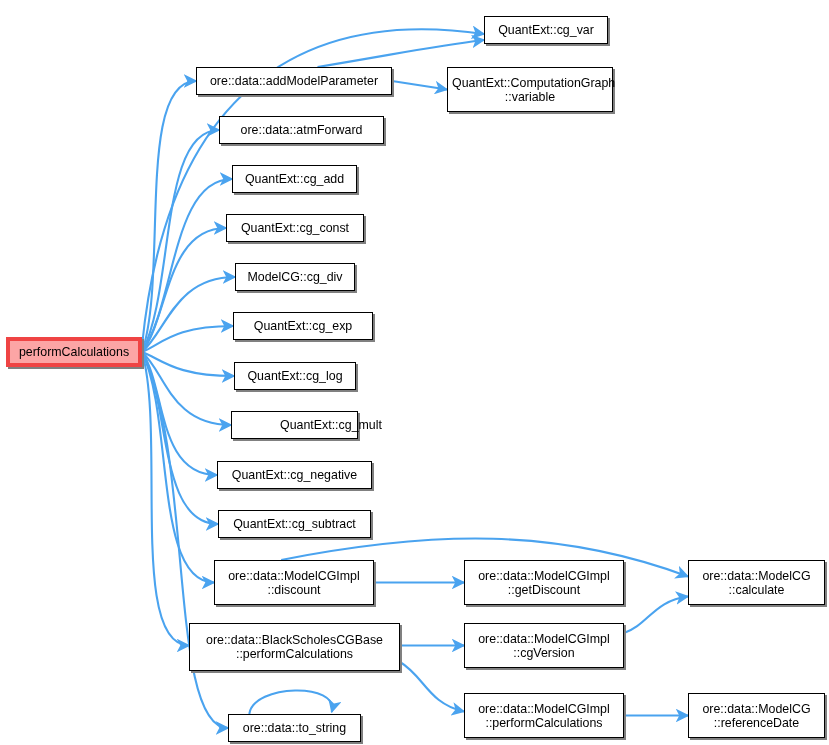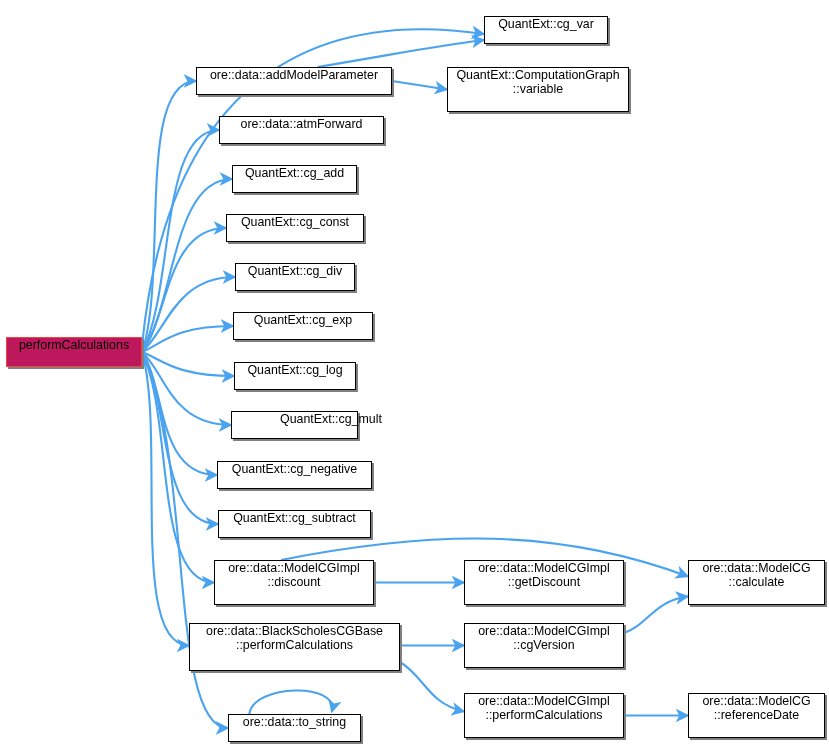--- a/index.html
+++ b/index.html
@@ -22,32 +22,33 @@
     height: 745px;
     pointer-events: none;
   }
   .node {
     position: absolute;
     box-sizing: border-box;
     background: #ffffff;
     border: 1px solid #000000;
     box-shadow: 2px 2px 0 0 #808080;
     display: flex;
+    align-items: center;
     justify-content: center;
     text-align: center;
     color: #000000;
     font-size: 12.4px;
     line-height: 14px;
     letter-spacing: 0px;
     white-space: pre-line;
     padding: 0 4px;
   }
   .node.current {
-    background: #be185d;
-    border: 1px solid #ef4444;
+    background: #fca5a5;
+    border: 4px solid #ef4444;
   }
   .node-label {
     display: block;
     width: 100%;
   }
 </style>
 </head>
 <body>
 
 <div id="graph-root">
@@ -82,26 +83,26 @@
         <path d="M 624 633 C 648 625, 654 600.5, 688 596.5" marker-end="url(#arrow)"></path>
         <path d="M 624 715.5 L 688 715.5" marker-end="url(#arrow)"></path>
         <path d="M 249.28 714 C 253.28 684, 339.74 682, 331.74 712" marker-end="url(#arrow)"></path>
       </g>
   </svg>
 
   <div id="node-layer">
       <div class="node current" style="left: 6px; top: 337px; width: 136px; height: 30px;"><span class="node-label">performCalculations</span></div>
       <div class="node" style="left: 484px; top: 16px; width: 124px; height: 28px;"><span class="node-label">QuantExt::cg_var</span></div>
       <div class="node" style="left: 196px; top: 67px; width: 196px; height: 28px;"><span class="node-label">ore::data::addModelParameter</span></div>
-      <div class="node" style="left: 447px; top: 67px; width: 182px; height: 45px;"><span class="node-label">QuantExt::ComputationGraph
+      <div class="node" style="left: 447px; top: 67px; width: 166px; height: 45px;"><span class="node-label">QuantExt::ComputationGraph
 ::variable</span></div>
       <div class="node" style="left: 219px; top: 116px; width: 165px; height: 28px;"><span class="node-label">ore::data::atmForward</span></div>
       <div class="node" style="left: 232px; top: 165px; width: 125px; height: 28px;"><span class="node-label">QuantExt::cg_add</span></div>
       <div class="node" style="left: 226px; top: 214px; width: 138px; height: 28px;"><span class="node-label">QuantExt::cg_const</span></div>
-      <div class="node" style="left: 235px; top: 263px; width: 120px; height: 28px;"><span class="node-label">QuantExt::cg_div</span></div>
+      <div class="node" style="left: 235px; top: 263px; width: 120px; height: 28px;"><span class="node-label">ModelCG::cg_div</span></div>
       <div class="node" style="left: 233px; top: 312px; width: 140px; height: 28px;"><span class="node-label">QuantExt::cg_exp</span></div>
       <div class="node" style="left: 234px; top: 362px; width: 122px; height: 28px;"><span class="node-label">QuantExt::cg_log</span></div>
       <div class="node" style="left: 231px; top: 411px; width: 127px; height: 28px; padding-left: 48px;"><span class="node-label">QuantExt::cg_mult</span></div>
       <div class="node" style="left: 217px; top: 461px; width: 155px; height: 28px;"><span class="node-label">QuantExt::cg_negative</span></div>
       <div class="node" style="left: 218px; top: 510px; width: 153px; height: 28px;"><span class="node-label">QuantExt::cg_subtract</span></div>
       <div class="node" style="left: 214px; top: 560px; width: 160px; height: 45px;"><span class="node-label">ore::data::ModelCGImpl
 ::discount</span></div>
       <div class="node" style="left: 464px; top: 560px; width: 160px; height: 45px;"><span class="node-label">ore::data::ModelCGImpl
 ::getDiscount</span></div>
       <div class="node" style="left: 688px; top: 560px; width: 137px; height: 45px;"><span class="node-label">ore::data::ModelCG

